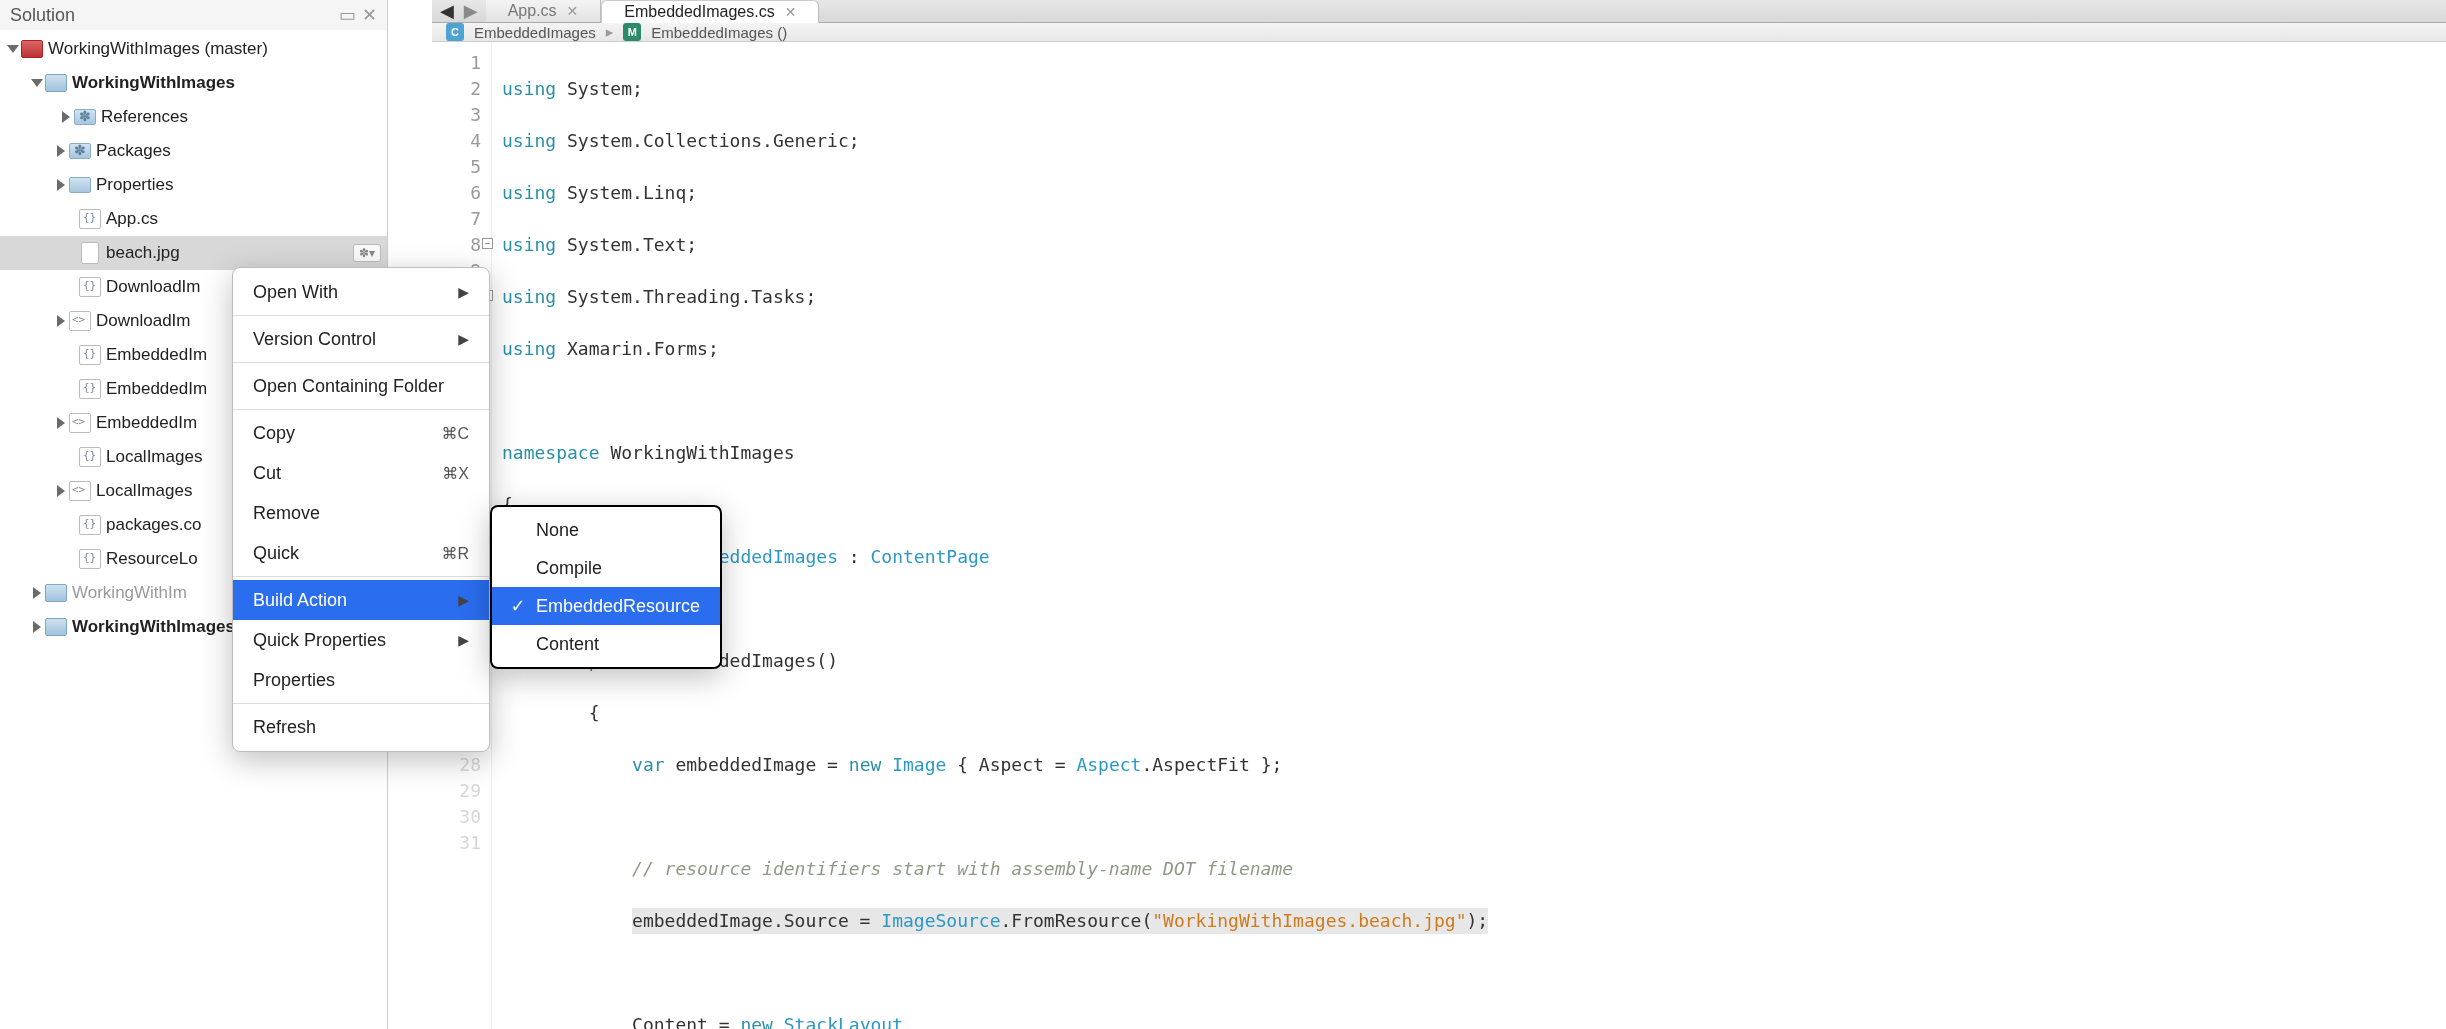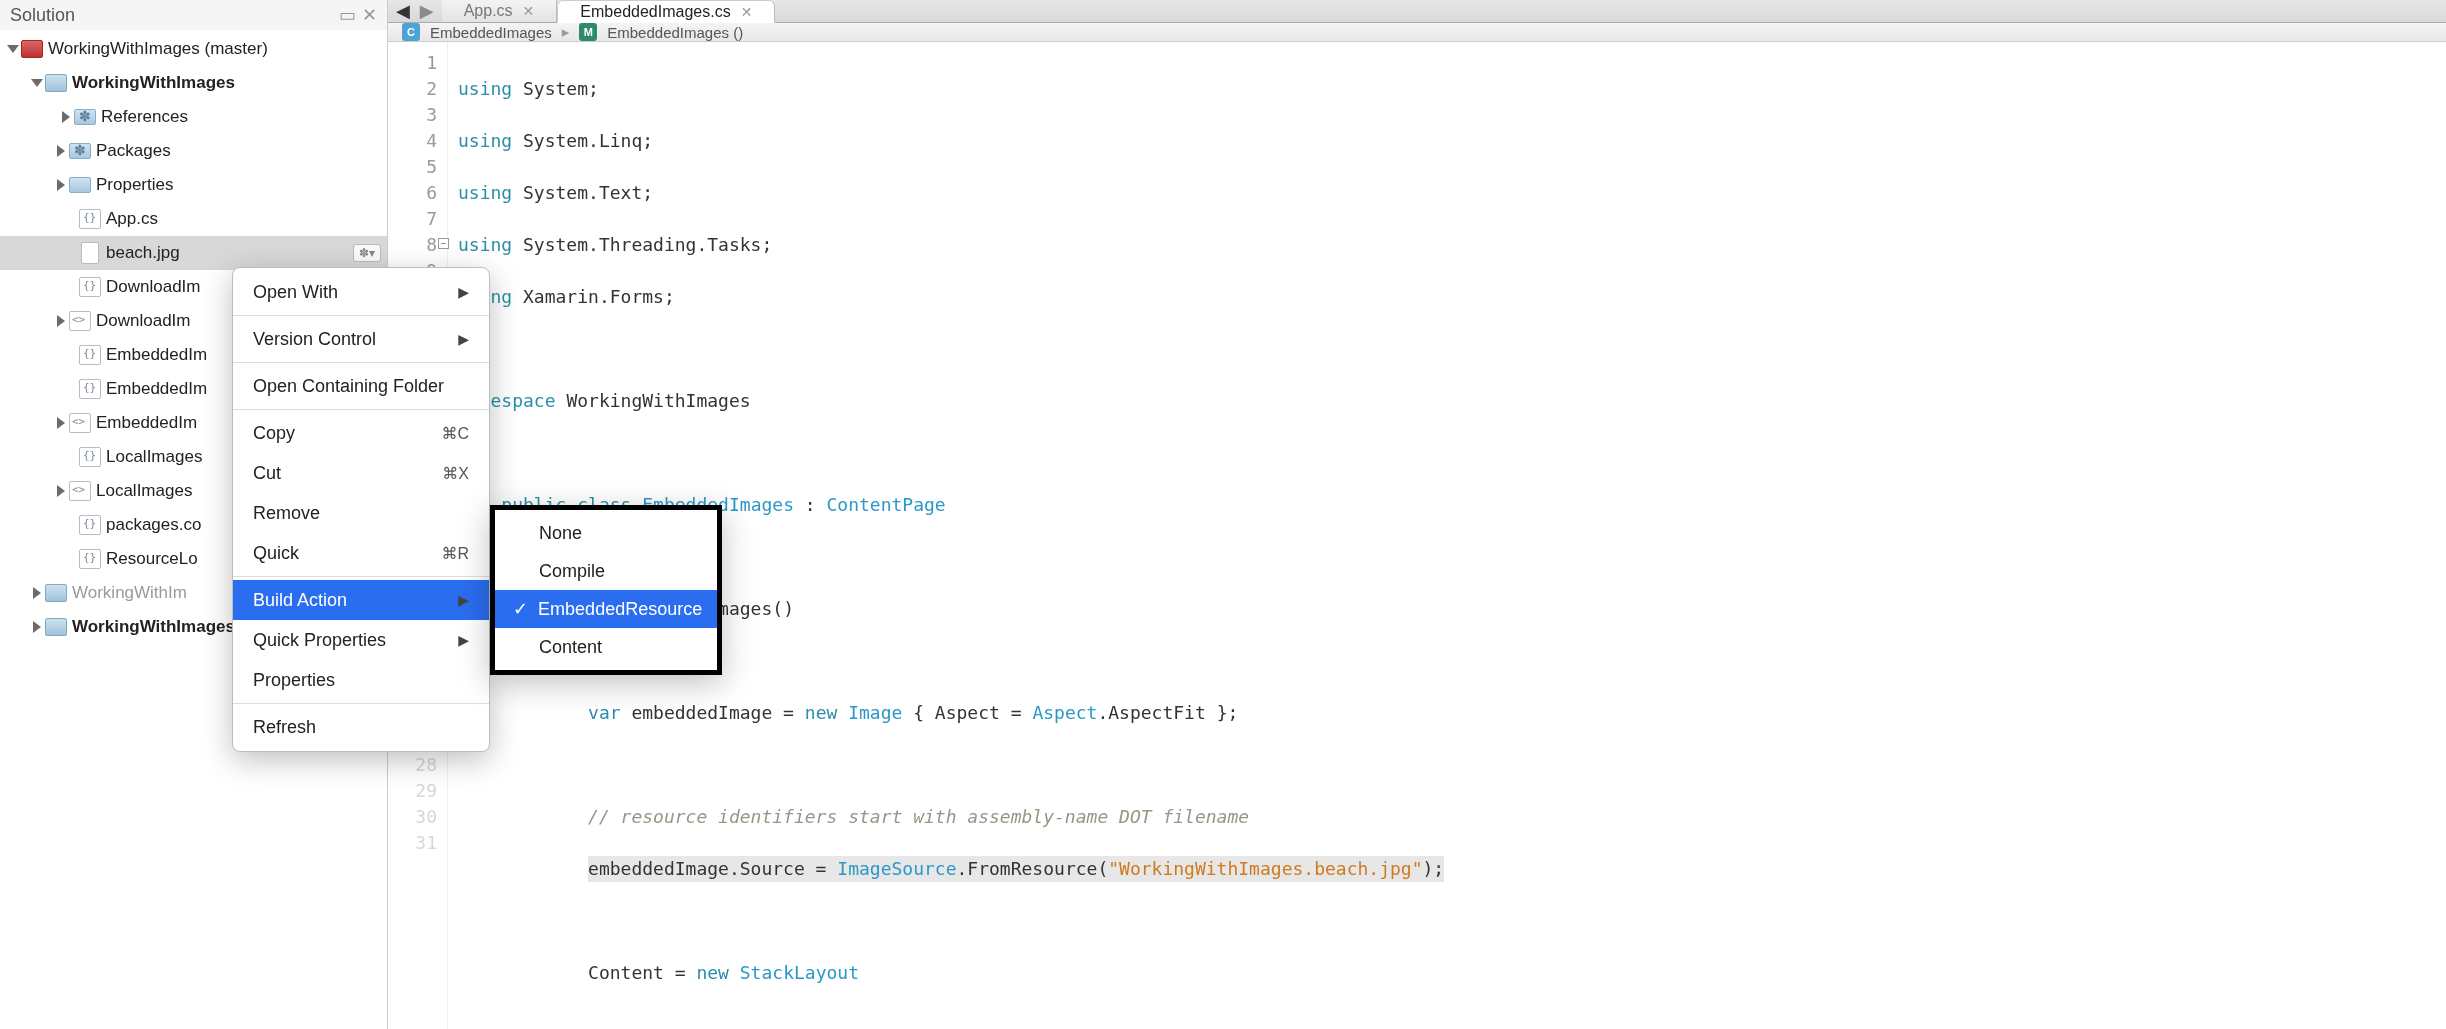--- a/index.html
+++ b/index.html
@@ -10,20 +10,21 @@
     color: #333;
     overflow: hidden;
     width: 2446px;
     height: 1029px;
     position: relative;
   }
   .main-layout {
     display: flex;
     width: 100%;
     height: 100%;
+    gap: 44px;
   }
   
   .solution-panel {
     width: 388px;
     background: #f5f5f5;
     border-right: 1px solid #ccc;
     display: flex;
     flex-direction: column;
     font-size: 18px;
   }
@@ -210,22 +211,22 @@
     background:#2a6def;
     color:#fff;
   }
   .ctx-sep{ height:1px; background:#ddd; margin:3px 0;}
   .submenu {
     position:absolute;
     left:490px;
     top:505px;
     width:232px;
     background:#fff;
-    border:5px solid #000000;
-    border-radius:0;
+    border:2px solid #000000;
+    border-radius:8px;
     box-shadow:0 8px 30px rgba(0,0,0,.25);
     z-index:51;
     padding:4px 0;
     font-size:18px;
   }
   .sub-item{
     height:38px;
     display:flex; align-items:center; gap:10px;
     padding:0 18px;
     color:#222;
@@ -445,20 +446,21 @@
         <div class="ln dim">25</div>
         <div class="ln dim">26</div>
         <div class="ln dim">27</div>
         <div class="ln dim">28</div>
         <div class="ln dim">29</div>
         <div class="ln dim">30</div>
         <div class="ln dim">31</div>
       </div>
       <div class="code">
 <div><span class="kw">using</span><span class="loc"> System;</span></div>
+<div><span class="kw">using</span><span class="loc"> System.Collections.Generic;</span></div>
 <div><span class="kw">using</span><span class="loc"> System.Linq;</span></div>
 <div><span class="kw">using</span><span class="loc"> System.Text;</span></div>
 <div><span class="kw">using</span><span class="loc"> System.Threading.Tasks;</span></div>
 <div><span class="kw">using</span><span class="loc"> Xamarin.Forms;</span></div>
 <div>&nbsp;</div>
 <div><span class="kw">namespace</span><span class="loc"> WorkingWithImages</span></div>
 <div><span class="loc">{</span></div>
 <div>    <span class="kw">public</span> <span class="kw">class</span> <span class="type">EmbeddedImages</span><span class="loc"> : </span><span class="type">ContentPage</span></div>
 <div>    <span class="loc">{</span></div>
 <div>        <span class="kw">public</span><span class="loc"> EmbeddedImages()</span></div>

